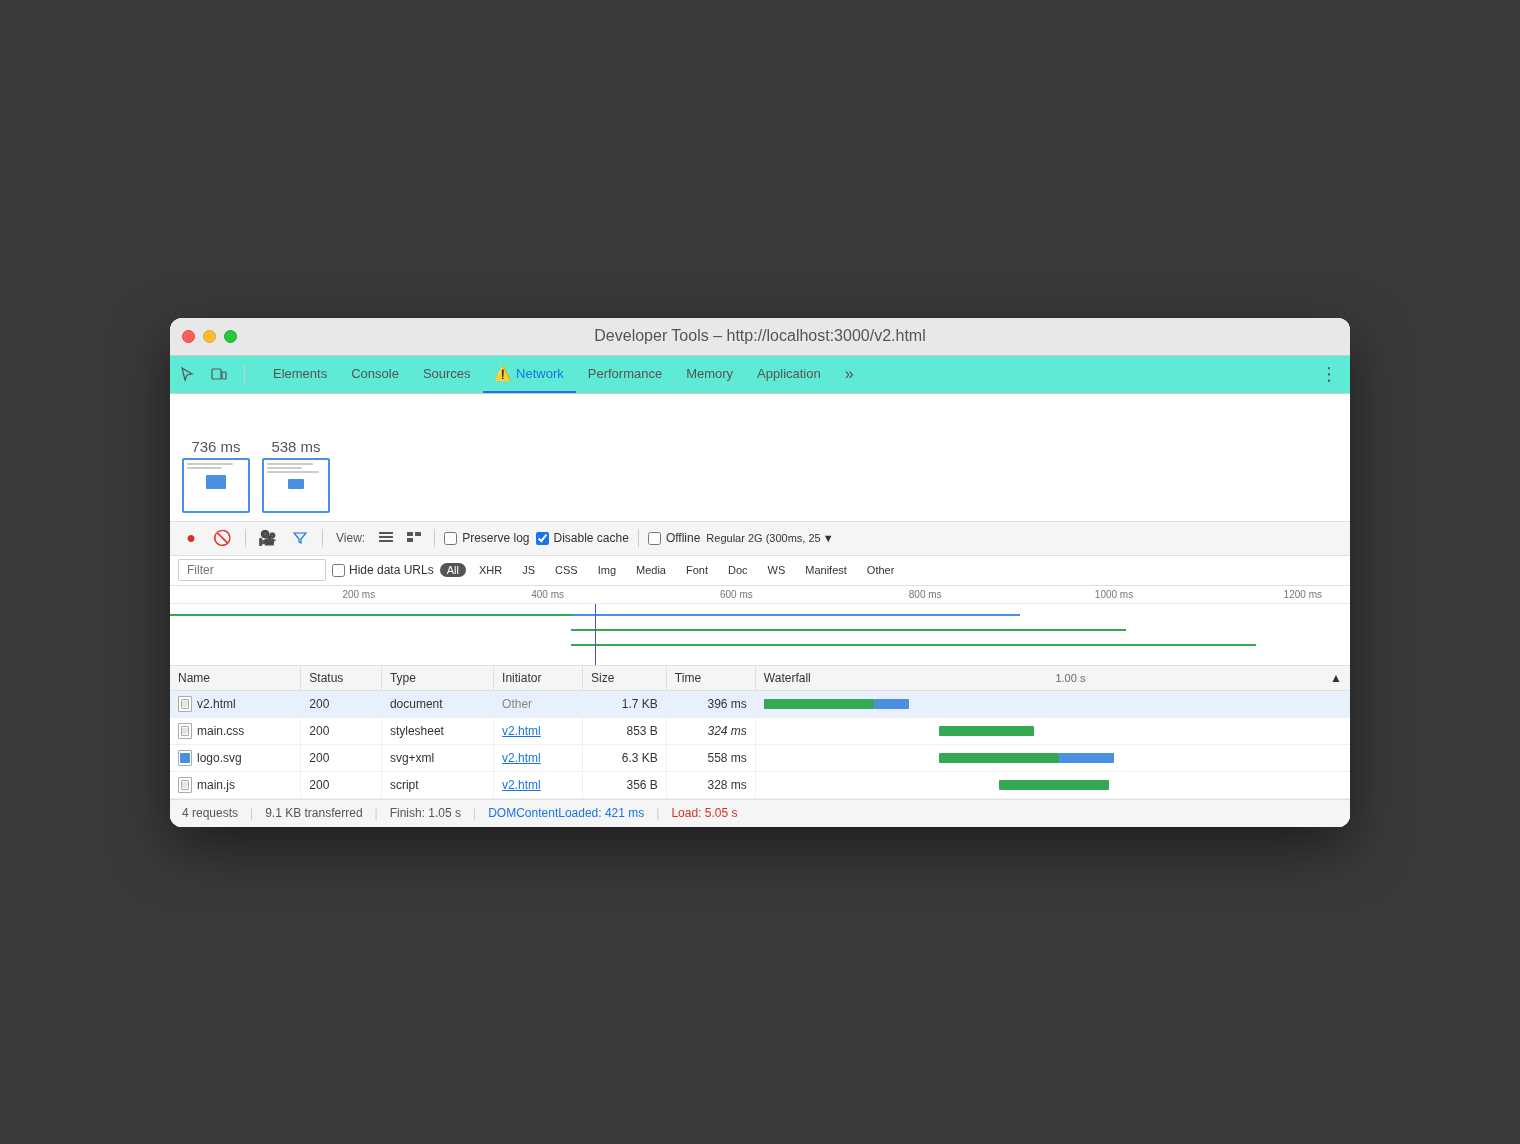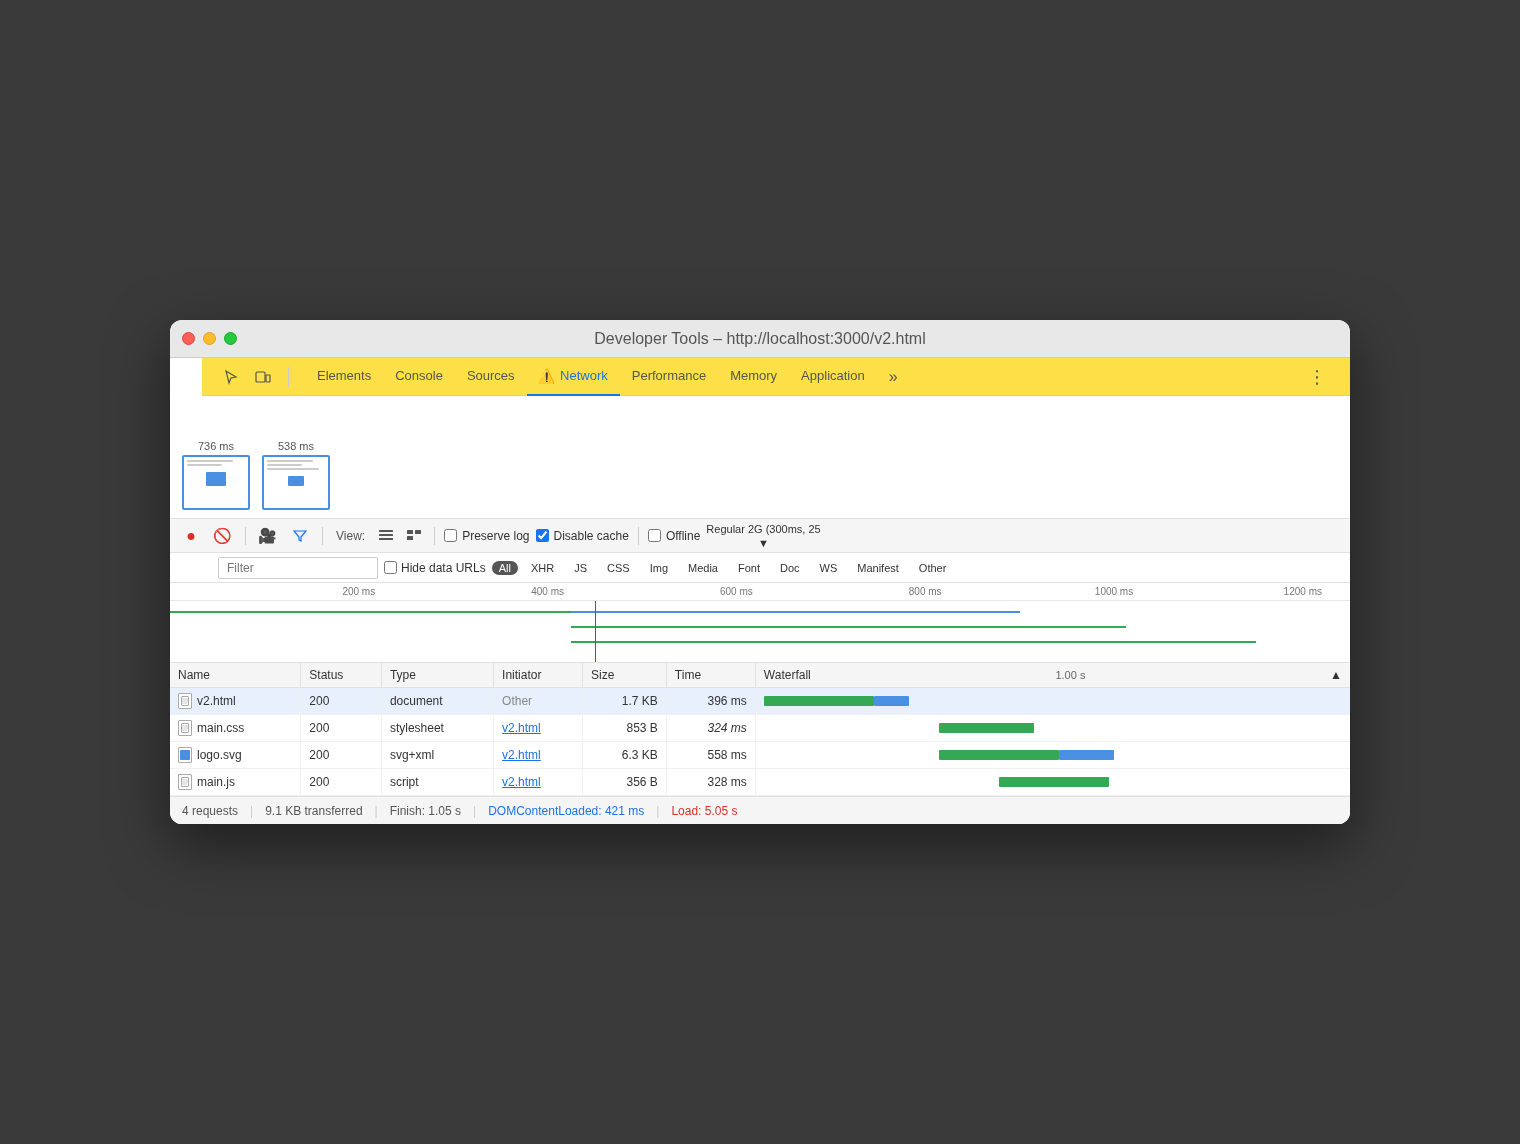--- a/index.html
+++ b/index.html
@@ -46,27 +46,26 @@
       font-size: 16px;
       color: #555;
     }
     .devtools {
       background: #fff;
       display: flex;
       flex-direction: column;
     }
     
     .tabs-bar {
-      background: #fde047;
+      background: #5eead4;
       border-bottom: 1px solid #ccc;
       display: flex;
       align-items: center;
       height: 38px;
-      padding: 0 16px;
-      margin-left: 32px;
+      padding: 0 4px;
     }
     .tab-icons {
       display: flex;
       align-items: center;
       gap: 6px;
       margin-right: 10px;
     }
     .tab-icon-btn {
       width: 26px;
       height: 26px;
@@ -127,21 +126,21 @@
       gap: 12px;
       align-items: flex-start;
       border-bottom: 1px solid #e0e0e0;
     }
     .screenshot-item {
       display: flex;
       flex-direction: column;
       align-items: center;
     }
     .screenshot-time {
-      font-size: 11px;
+      font-size: 15px;
       color: #555;
       margin-bottom: 3px;
       margin-top: 36px;
     }
     .screenshot-thumb {
       width: 68px;
       height: 55px;
       border: 2px solid #4a90e2;
       border-radius: 2px;
       background: #f8f9fa;
@@ -224,42 +223,40 @@
     .checkbox-label input { cursor: pointer; }
     .throttle-select {
       font-size: 11px;
       color: #333;
       background: transparent;
       border: none;
       cursor: pointer;
       display: flex;
       align-items: center;
       gap: 2px;
-      flex-direction: column;
     }
     
     .filter-bar {
       background: #fff;
       border-bottom: 1px solid #e0e0e0;
       display: flex;
       align-items: center;
       height: 30px;
       padding: 0 8px;
       gap: 6px;
     }
     .filter-input {
       border: 1px solid #ccc;
       border-radius: 2px;
       padding: 2px 8px;
       font-size: 12px;
-      width: 160px;
+      width: 148px;
       outline: none;
       background: #fff;
       height: 22px;
-      margin-left: 40px;
     }
     .filter-checkbox-label {
       display: flex;
       align-items: center;
       gap: 4px;
       font-size: 12px;
       color: #333;
     }
     .filter-type-btn {
       padding: 1px 7px;

